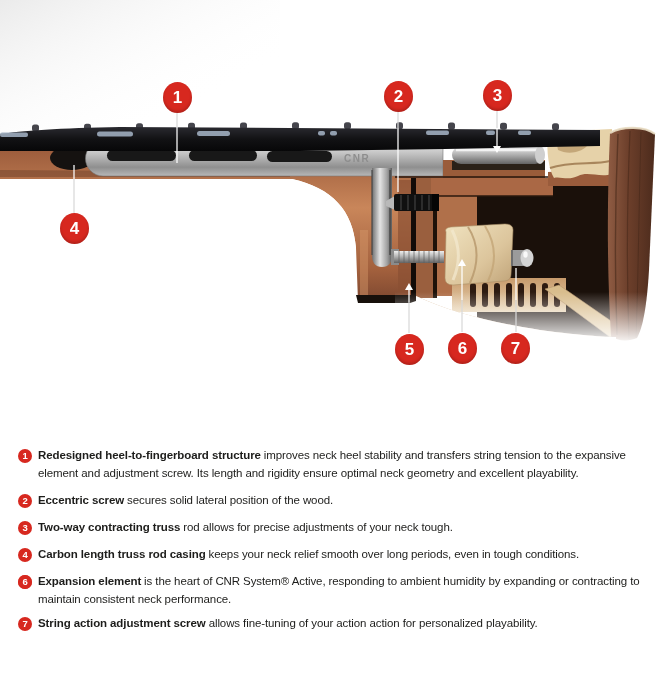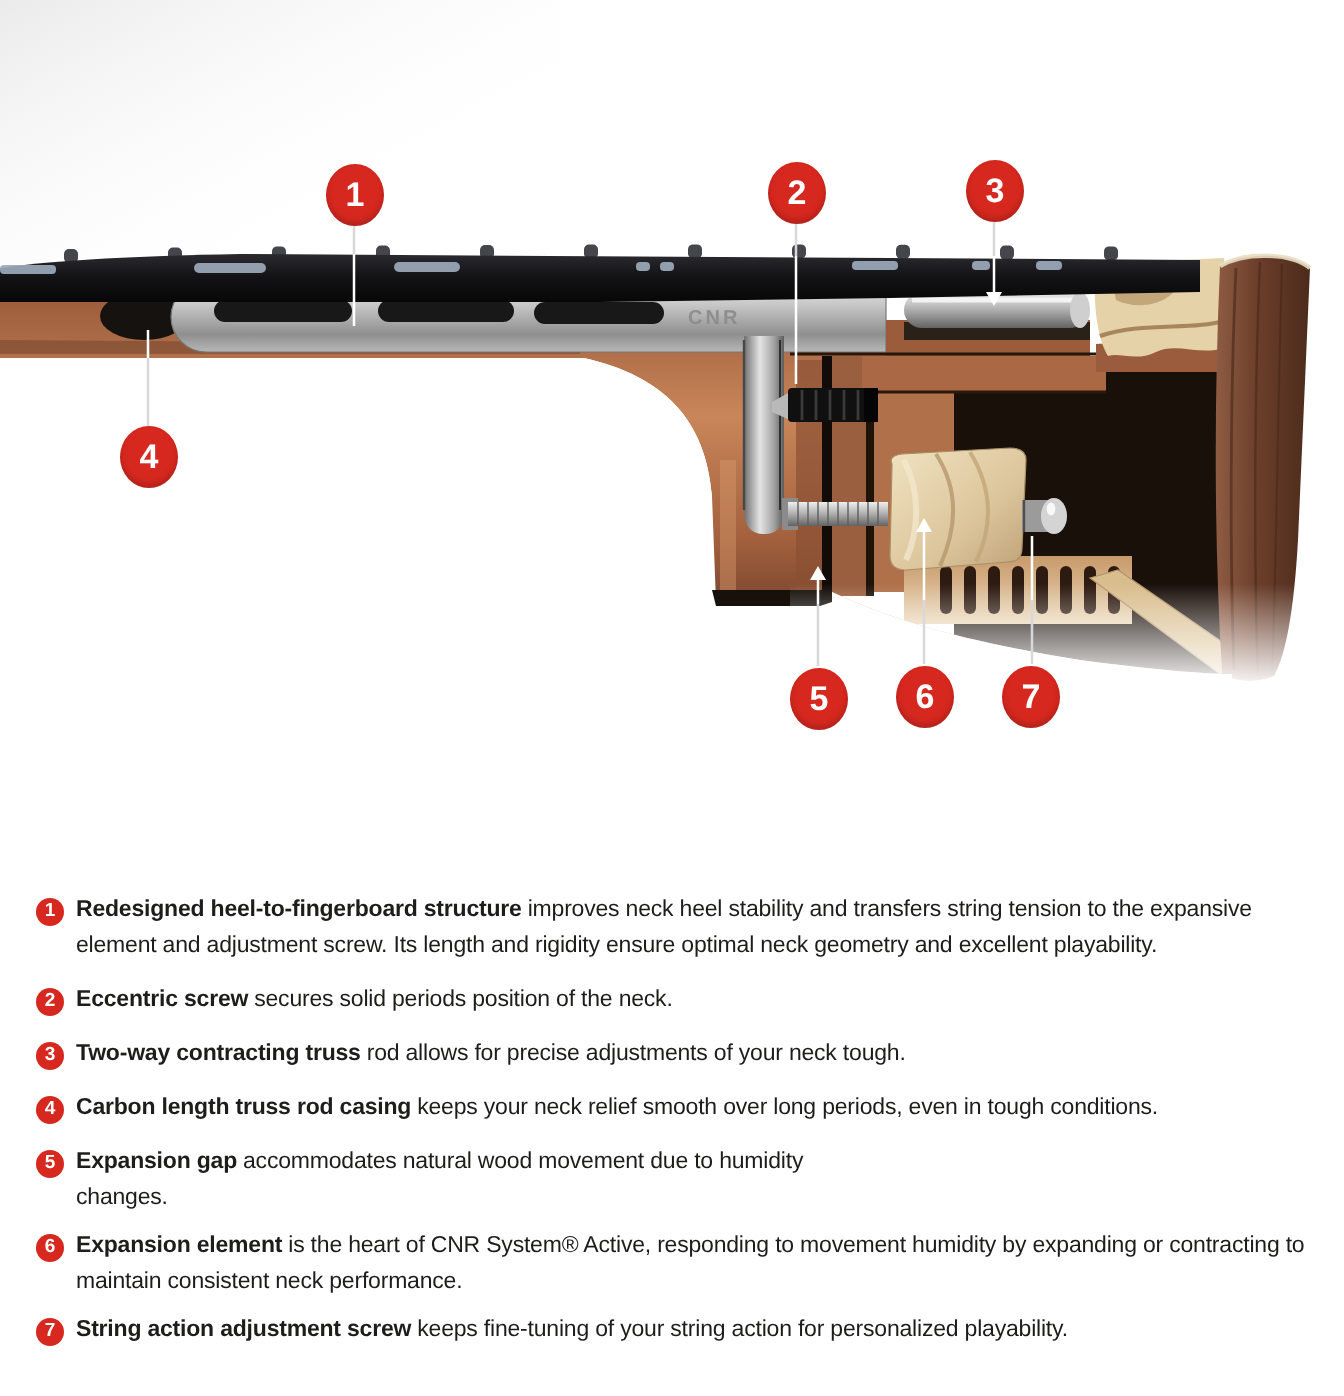--- a/index.html
+++ b/index.html
@@ -280,42 +280,41 @@
 
   <section class="legend">
 
     <div class="legend-item gap9">
       <span class="lnum">1</span>
       <p><strong>Redesigned heel-to-fingerboard structure</strong><span class="li-text">improves neck heel stability and transfers string tension to the expansive element and adjustment screw. Its length and rigidity ensure optimal neck geometry and excellent playability.</span></p>
     </div>
 
     <div class="legend-item gap9">
       <span class="lnum">2</span>
-      <p><strong>Eccentric screw</strong><span class="li-text">secures solid periods position of the neck.</span></p>
+      <p><strong>Eccentric screw</strong><span class="li-text">secures solid lateral position of the wood.</span></p>
     </div>
 
     <div class="legend-item gap9">
       <span class="lnum">3</span>
       <p><strong>Two-way contracting truss</strong><span class="li-text">rod allows for precise adjustments of your neck tough.</span></p>
     </div>
 
     <div class="legend-item gap9">
       <span class="lnum">4</span>
       <p><strong>Carbon length truss rod casing</strong><span class="li-text">keeps your neck relief smooth over long periods, even in tough conditions.</span></p>
     </div>
 
     <div class="legend-item narrow gap6">
       <span class="lnum">5</span>
-      <p><strong>Expansion gap</strong><span class="li-text">accommodates natural wood movement due to humidity changes.</span></p>
     </div>
 
     <div class="legend-item gap6">
       <span class="lnum">6</span>
-      <p><strong>Expansion element</strong><span class="li-text">is the heart of CNR System® Active, responding to movement humidity by expanding or contracting to maintain consistent neck performance.</span></p>
+      <p><strong>Expansion element</strong><span class="li-text">is the heart of CNR System® Active, responding to ambient humidity by expanding or contracting to maintain consistent neck performance.</span></p>
     </div>
 
     <div class="legend-item">
       <span class="lnum">7</span>
-      <p><strong>String action adjustment screw</strong><span class="li-text">keeps fine-tuning of your string action for personalized playability.</span></p>
+      <p><strong>String action adjustment screw</strong><span class="li-text">allows fine-tuning of your action action for personalized playability.</span></p>
     </div>
 
   </section>
 </div>
 
 </body></html>

